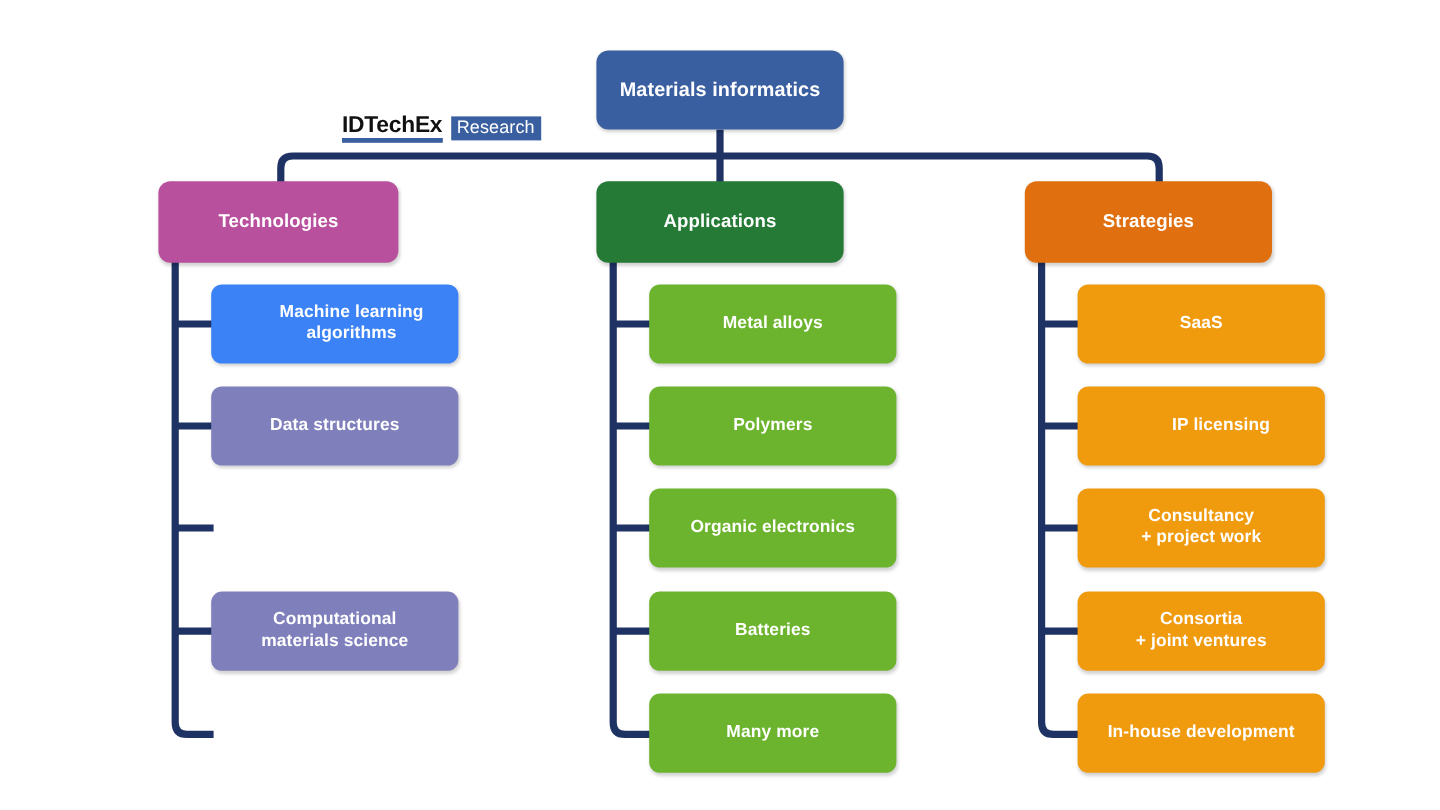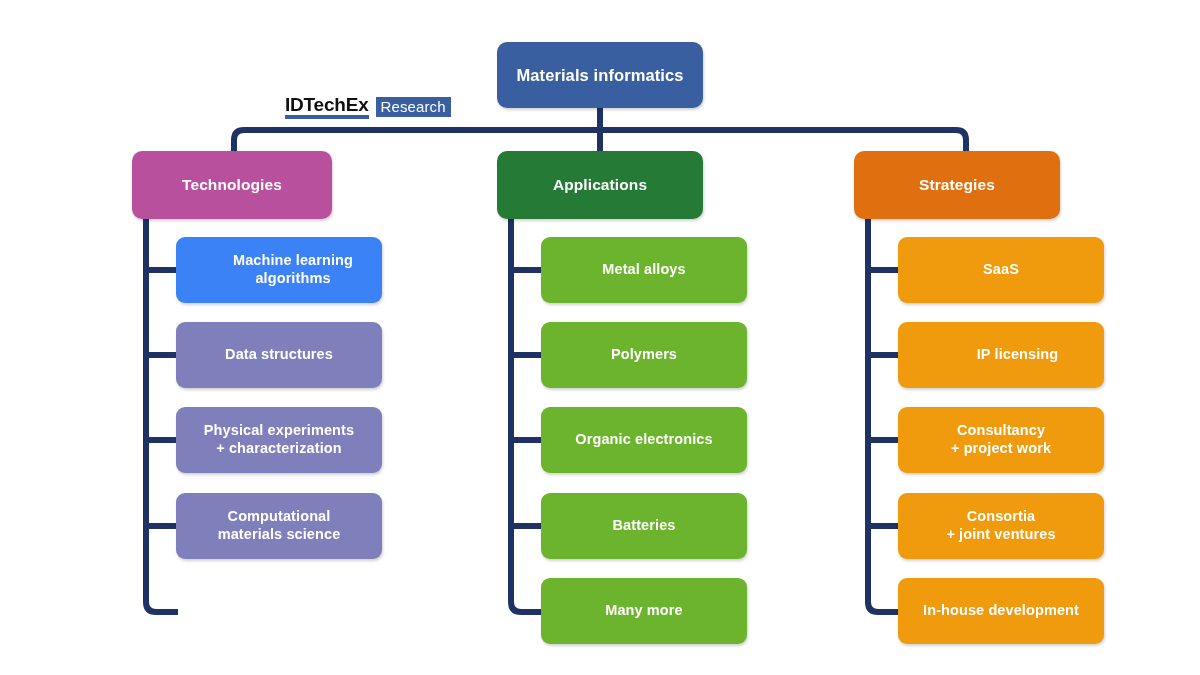--- a/index.html
+++ b/index.html
@@ -110,22 +110,20 @@
     <span class="tag" style="background: rgb(58, 95, 160); color: rgb(255, 255, 255);">Research</span>
   </div>
 
   <div class="node root" style="left: 497px; top: 42px; width: 206px; height: 66px; background: rgb(58, 95, 160);">Materials informatics</div>
 
   <div class="node cat" style="left: 132px; top: 151px; width: 200px; height: 68px; background: rgb(184, 80, 157);">Technologies</div>
 
   <div class="node leaf" style="left: 176px; top: 237px; width: 206px; height: 66px; background: #3b82f6; padding-left: 36px;">Machine learning
 algorithms</div>
   <div class="node leaf" style="left: 176px; top: 322px; width: 206px; height: 66px; background: rgb(127, 127, 188);">Data structures</div>
-  <div class="node leaf" style="left: 176px; top: 407px; width: 206px; height: 66px; background: rgb(127, 127, 188);">Physical experiments
-+ characterization</div>
   <div class="node leaf" style="left: 176px; top: 493px; width: 206px; height: 66px; background: rgb(127, 127, 188);">Computational
 materials science</div>
 
   <div class="node cat" style="left: 497px; top: 151px; width: 206px; height: 68px; background: rgb(37, 122, 54);">Applications</div>
 
   <div class="node leaf" style="left: 541px; top: 237px; width: 206px; height: 66px; background: rgb(108, 180, 46);">Metal alloys</div>
   <div class="node leaf" style="left: 541px; top: 322px; width: 206px; height: 66px; background: rgb(108, 180, 46);">Polymers</div>
   <div class="node leaf" style="left: 541px; top: 407px; width: 206px; height: 66px; background: rgb(108, 180, 46);">Organic electronics</div>
   <div class="node leaf" style="left: 541px; top: 493px; width: 206px; height: 66px; background: rgb(108, 180, 46);">Batteries</div>
   <div class="node leaf" style="left: 541px; top: 578px; width: 206px; height: 66px; background: rgb(108, 180, 46);">Many more</div>

